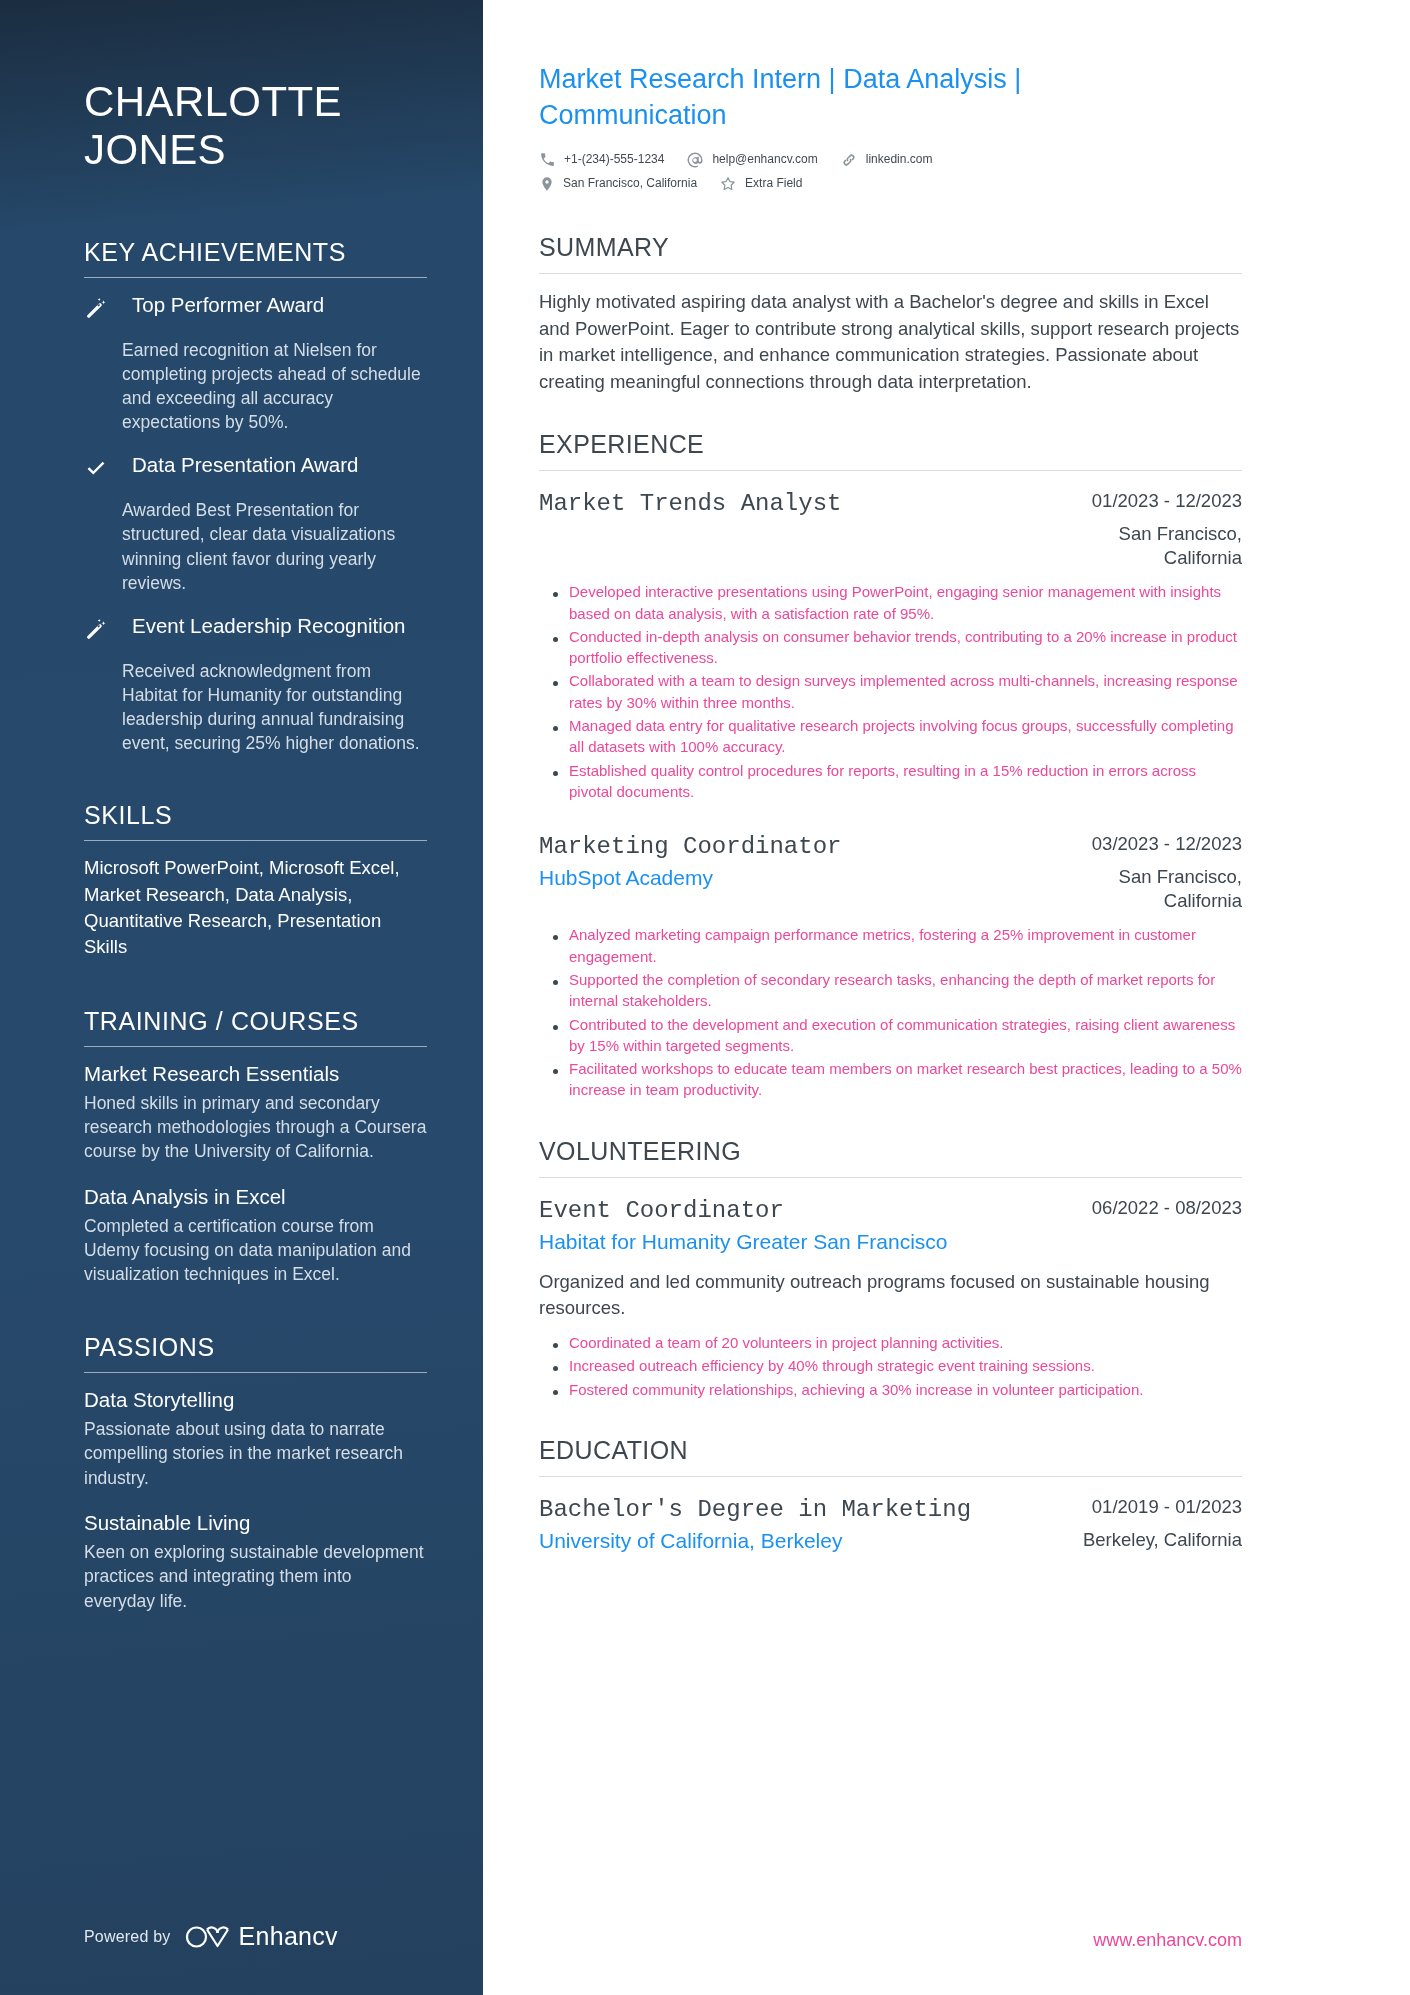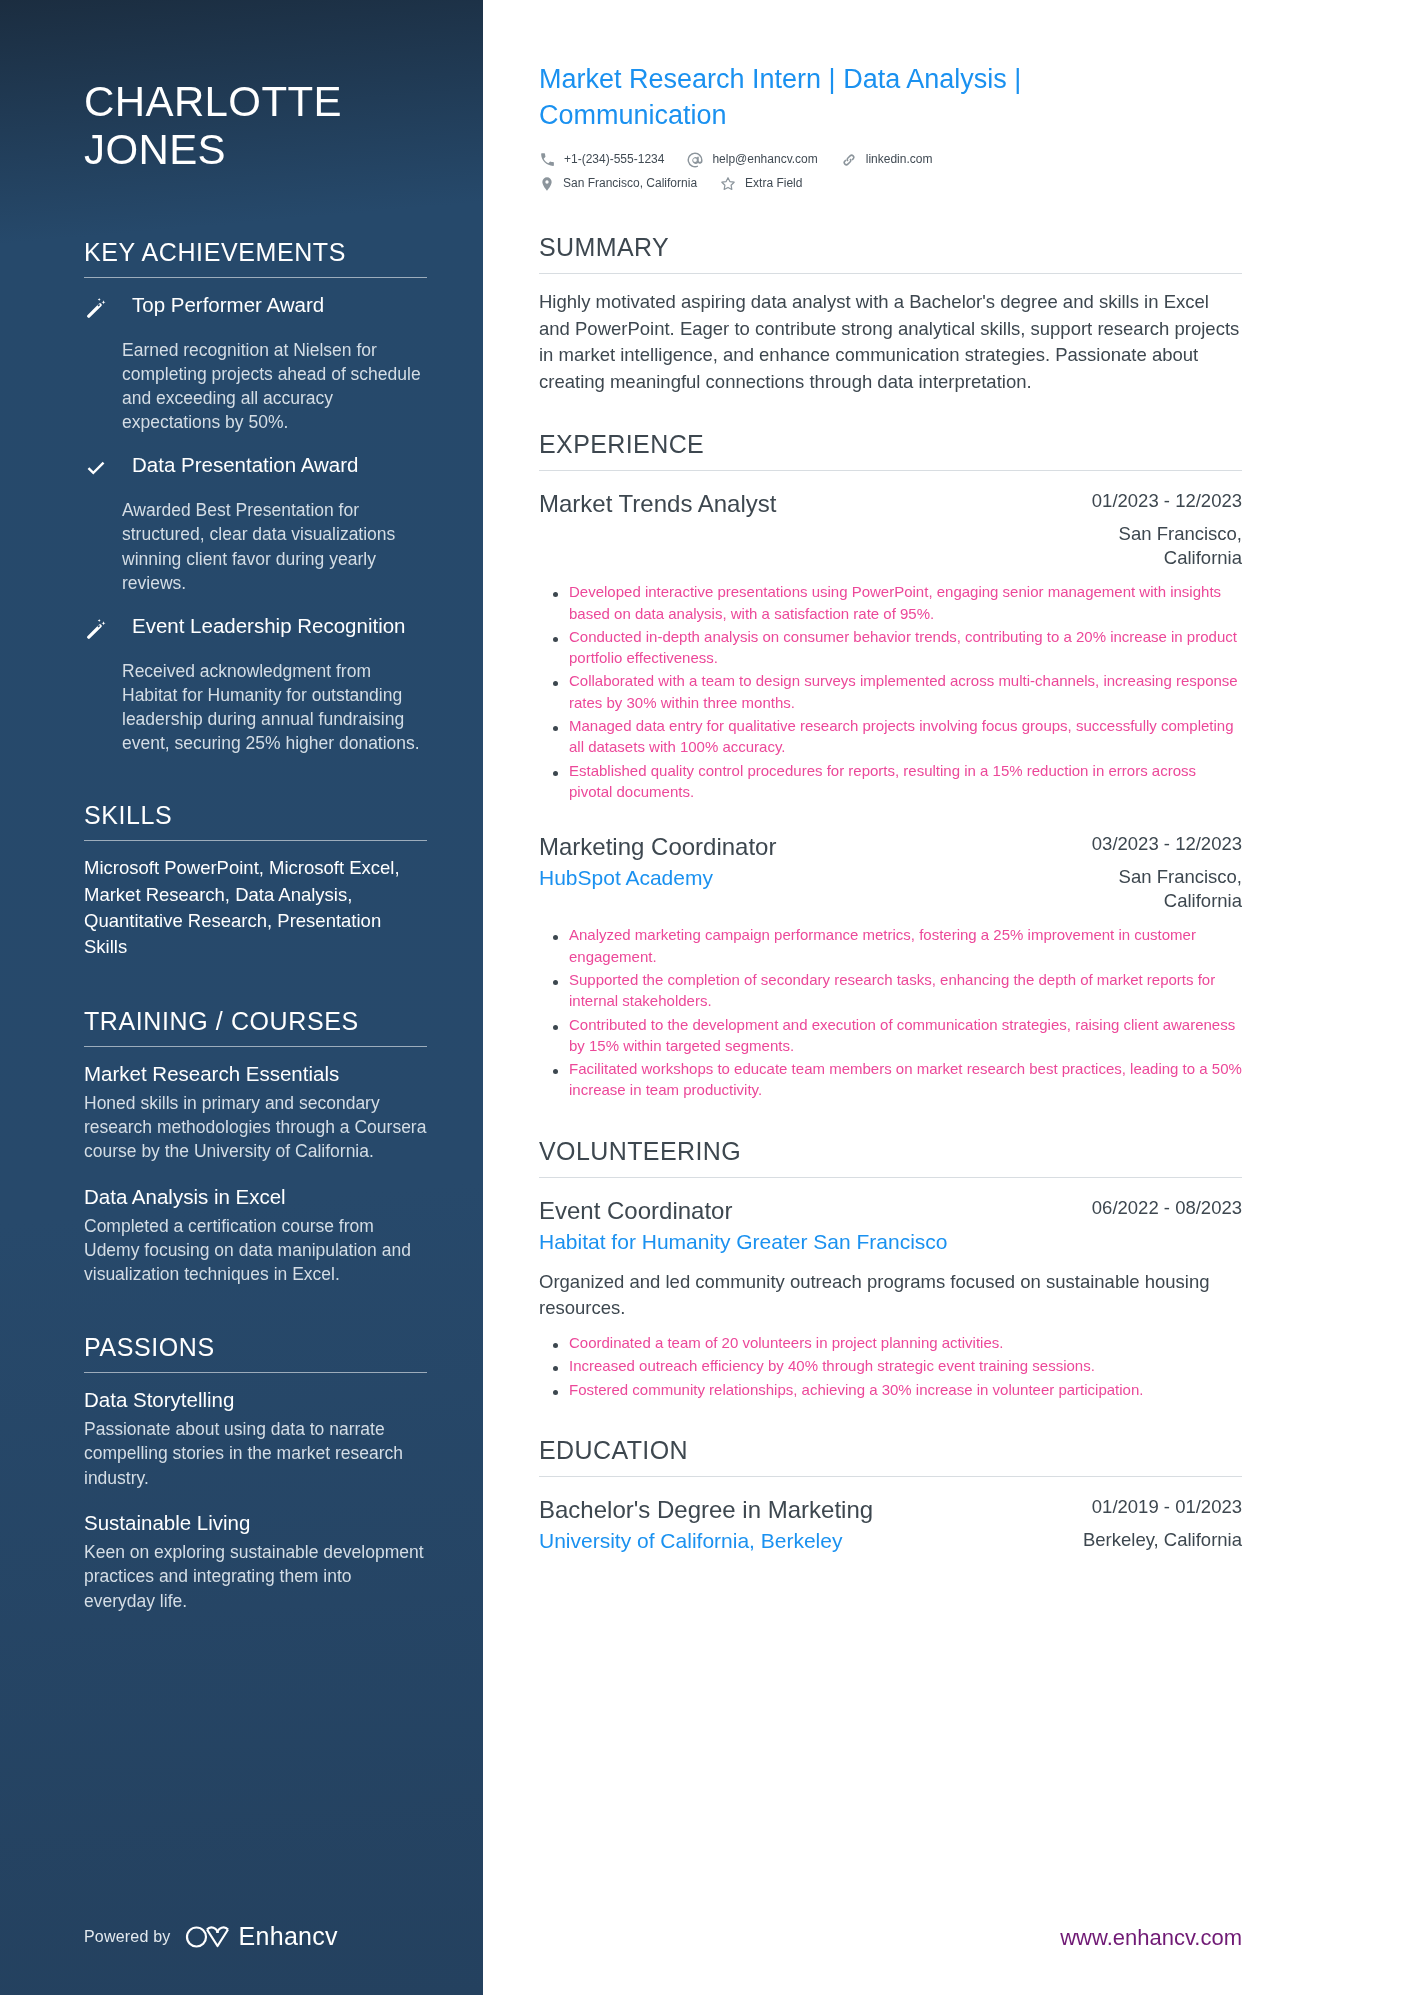--- a/index.html
+++ b/index.html
@@ -172,20 +172,21 @@
     align-items: flex-start;
     gap: 24px;
   }
   .entry-left { flex: 1 1 auto; min-width: 0; }
   .entry-right { flex: 0 0 auto; text-align: right; }
   .entry-title {
     font-size: 24px;
     color: #3d474f;
     line-height: 1.25;
     margin-bottom: 3px;
+    font-family: Liberation Mono, monospace;
   }
   .entry-org {
     font-size: 21px;
     color: #1a91f0;
     line-height: 1.28;
   }
   .entry-date {
     font-size: 18.5px;
     color: #3d474f;
     line-height: 1.3;
@@ -229,21 +230,21 @@
     border-radius: 50%;
     background: #3d474f;
   }
 
   .main-spacer { flex: 1 1 auto; min-height: 40px; }
   .main-footer {
     text-align: right;
     padding: 0 0 44px 0;
     margin-top: 36px;
   }
-  .site-url { font-size: 22px; color: #701a75; }
+  .site-url { font-size: 18px; color: #ec4899; }
 </style>
 </head>
 <body>
 
 <div class="page">
 
   <aside class="sidebar">
     <div class="sidebar-inner">
 
       <h1 class="person-name">CHARLOTTE JONES</h1>

